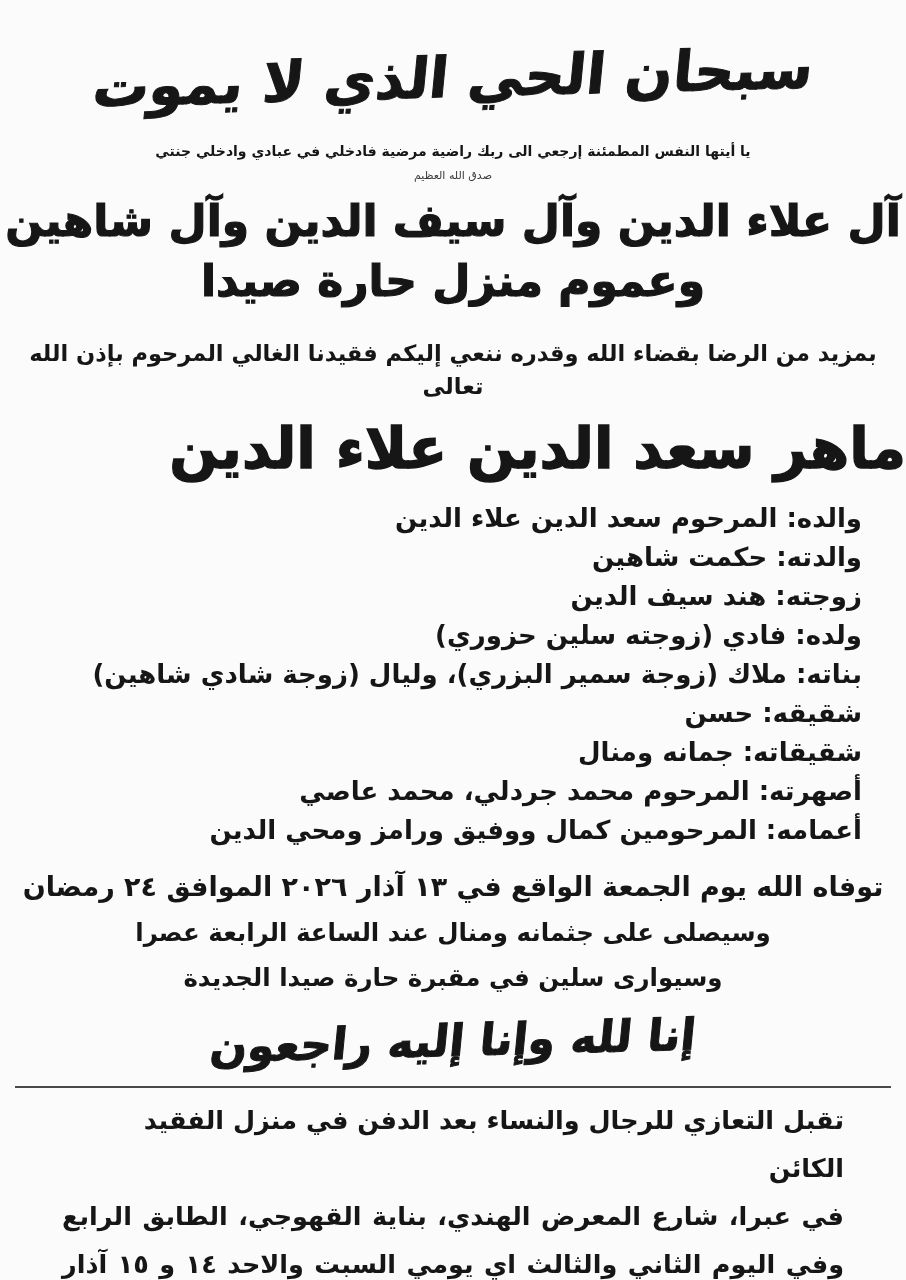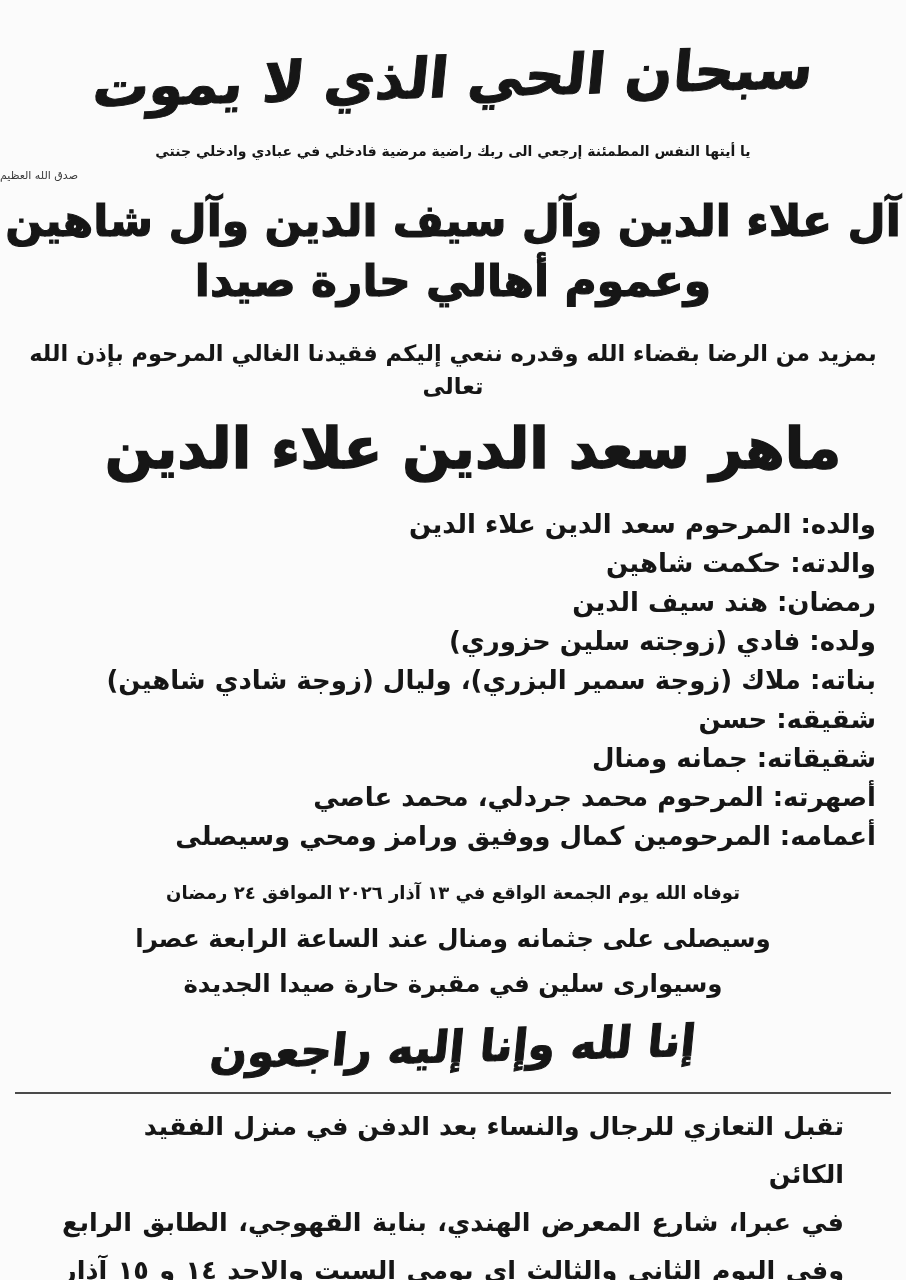--- a/index.html
+++ b/index.html
@@ -35,21 +35,21 @@
     margin-top: 6px;
     font-size: 14px;
     font-weight: bold;
     text-align: center;
     line-height: 30px;
   }
   .attribution {
     margin-top: 2px;
     font-size: 11px;
     color: #3a3a3a;
-    text-align: left;
+    text-align: center;
     line-height: 15px;
   }
   
   .mourners {
     margin-top: 8px;
     font-size: 44px;
     font-weight: bold;
     text-align: center;
     line-height: 60px;
     -webkit-text-stroke: 1.2px #161616;
@@ -60,37 +60,37 @@
     font-size: 22.5px;
     font-weight: bold;
     text-align: center;
     line-height: 33px;
   }
   
   .deceased {
     margin-top: 2px;
     font-size: 57px;
     font-weight: bold;
-    text-align: center;
+    text-align: right;
     line-height: 86px;
     padding-left: 40px;
     -webkit-text-stroke: 1.4px #161616;
   }
   
   .relatives {
-    margin-top: 14px;
-    padding-right: 30px;
+    margin-top: 8px;
+    padding-right: 44px;
     font-size: 26px;
     font-weight: bold;
     line-height: 39px;
     text-align: right;
   }
   
   .funeral { margin-top: 14px; font-weight: bold; text-align: center; }
-  .death-line  { font-size: 18px;   line-height: 46px; }
+  .death-line  { font-size: 27px;   line-height: 46px; }
   .prayer-line { font-size: 24.5px; line-height: 46px; }
   .burial-line { font-size: 24.5px; line-height: 44px; }
   
   .callig-bottom {
     margin-top: 4px;
     font-size: 44px;
     font-weight: bold;
     line-height: 74px;
     text-align: center;
     transform: skewX(-7deg) rotate(-1.5deg);
@@ -119,37 +119,37 @@
 <div class="page">
 
   <div class="callig-top">سبحان الحي الذي لا يموت</div>
 
   <div class="verse">يا أيتها النفس المطمئنة إرجعي الى ربك راضية مرضية فادخلي في عبادي وادخلي جنتي</div>
 
   <div class="attribution">صدق الله العظيم</div>
 
   <div class="mourners">
     <div>آل علاء الدين وآل سيف الدين وآل شاهين</div>
-    <div>وعموم أهالي حارة صيدا</div>
+    <div>وعموم منزل حارة صيدا</div>
   </div>
 
   <div class="intro">بمزيد من الرضا بقضاء الله وقدره ننعي إليكم فقيدنا الغالي المرحوم بإذن الله تعالى</div>
 
   <div class="deceased">ماهر سعد الدين علاء الدين</div>
 
   <div class="relatives">
     <div>والده: المرحوم سعد الدين علاء الدين</div>
     <div>والدته: حكمت شاهين</div>
-    <div>رمضان: هند سيف الدين</div>
+    <div>زوجته: هند سيف الدين</div>
     <div>ولده: فادي (زوجته سلين حزوري)</div>
     <div>بناته: ملاك (زوجة سمير البزري)، وليال (زوجة شادي شاهين)</div>
     <div>شقيقه: حسن</div>
     <div>شقيقاته: جمانه ومنال</div>
     <div>أصهرته: المرحوم محمد جردلي، محمد عاصي</div>
-    <div>أعمامه: المرحومين كمال ووفيق ورامز ومحي وسيصلى</div>
+    <div>أعمامه: المرحومين كمال ووفيق ورامز ومحي الدين</div>
   </div>
 
   <div class="funeral">
     <div class="death-line">توفاه الله يوم الجمعة الواقع في ١٣ آذار ٢٠٢٦ الموافق ٢٤ رمضان</div>
     <div class="prayer-line">وسيصلى على جثمانه ومنال عند الساعة الرابعة عصرا</div>
     <div class="burial-line">وسيوارى سلين في مقبرة حارة صيدا الجديدة</div>
   </div>
 
   <div class="callig-bottom">إنا لله وإنا إليه راجعون</div>
 

